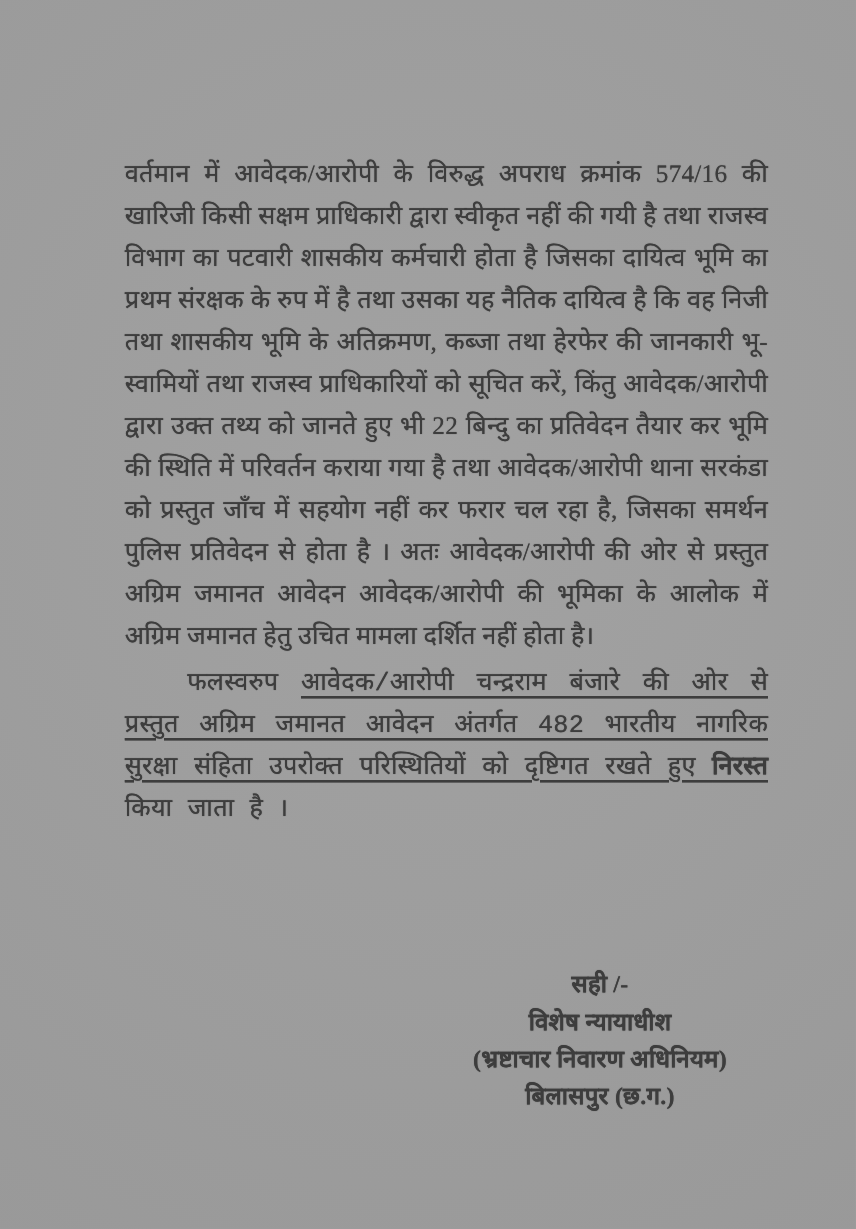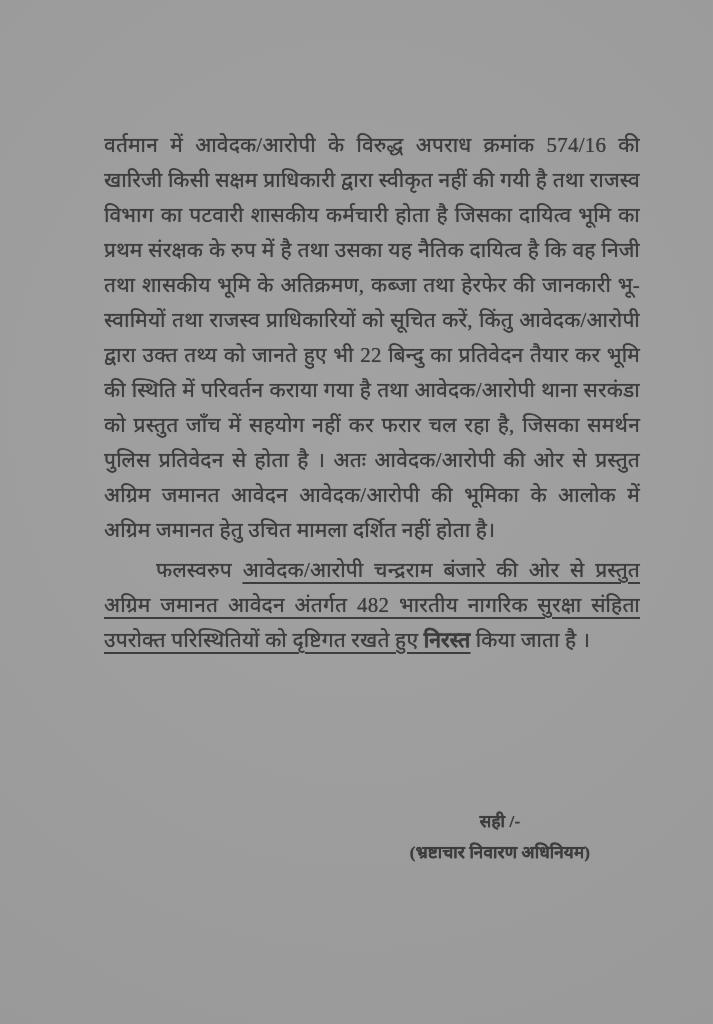--- a/index.html
+++ b/index.html
@@ -35,39 +35,40 @@
     text-shadow: 0 0 0.7px rgba(50,50,50,0.85);
   }
   .para {
     margin: 0;
   }
   .para + .para {
     margin-top: 5px;
   }
   .indent {
     text-indent: 52px;
+    font-family: Liberation Mono, monospace;
   }
   .indent2 {
     text-indent: 78px;
   }
   .ul {
     text-decoration: underline;
     text-decoration-thickness: 1.5px;
     text-underline-offset: 5px;
   }
   .bold {
     font-weight: bold;
   }
   .signature {
     position: absolute;
     left: 382px;
     top: 806px;
     width: 236px;
     color: var(--ink, #3d3d3d);
-    font-size: 17px;
+    font-size: 20px;
     line-height: 31px;
     text-align: center;
     font-weight: bold;
     letter-spacing: 0.2px;
     text-shadow: 0 0 0.7px rgba(50,50,50,0.85);
   }
 </style>
 </head>
 <body>
 
@@ -76,16 +77,18 @@
   <div class="content">
     <p class="para">वर्तमान में आवेदक/आरोपी के विरुद्ध अपराध क्रमांक 574/16 की खारिजी किसी सक्षम प्राधिकारी द्वारा स्वीकृत नहीं की गयी है तथा राजस्व विभाग का पटवारी शासकीय कर्मचारी होता है जिसका दायित्व भूमि का प्रथम संरक्षक के रुप में है तथा उसका यह नैतिक दायित्व है कि वह निजी तथा शासकीय भूमि के अतिक्रमण, कब्जा तथा हेरफेर की जानकारी भू-स्वामियों तथा राजस्व प्राधिकारियों को सूचित करें, किंतु आवेदक/आरोपी द्वारा उक्त तथ्य को जानते हुए भी 22 बिन्दु का प्रतिवेदन तैयार कर भूमि की स्थिति में परिवर्तन कराया गया है तथा आवेदक/आरोपी थाना सरकंडा को प्रस्तुत जाँच में सहयोग नहीं कर फरार चल रहा है, जिसका समर्थन पुलिस प्रतिवेदन से होता है । अतः आवेदक/आरोपी की ओर से प्रस्तुत अग्रिम जमानत आवेदन आवेदक/आरोपी की भूमिका के आलोक में अग्रिम जमानत हेतु उचित मामला दर्शित नहीं  होता है।</p>
 
     <p class="para indent"><span>फलस्वरुप </span><span class="ul">आवेदक/आरोपी चन्द्रराम बंजारे की ओर से प्रस्तुत अग्रिम जमानत आवेदन अंतर्गत 482 भारतीय नागरिक सुरक्षा संहिता उपरोक्त परिस्थितियों को दृष्टिगत रखते हुए </span><span class="ul bold">निरस्त</span><span> किया जाता है ।</span></p>
 
 
   </div>
 
   <div class="signature">
     <div>सही /-</div>
+    <div>विशेष न्यायाधीश</div>
     <div>(भ्रष्टाचार निवारण अधिनियम)</div>
+    <div>बिलासपुर (छ.ग.)</div>
   </div>
 
 </div>
 
 </body></html>

